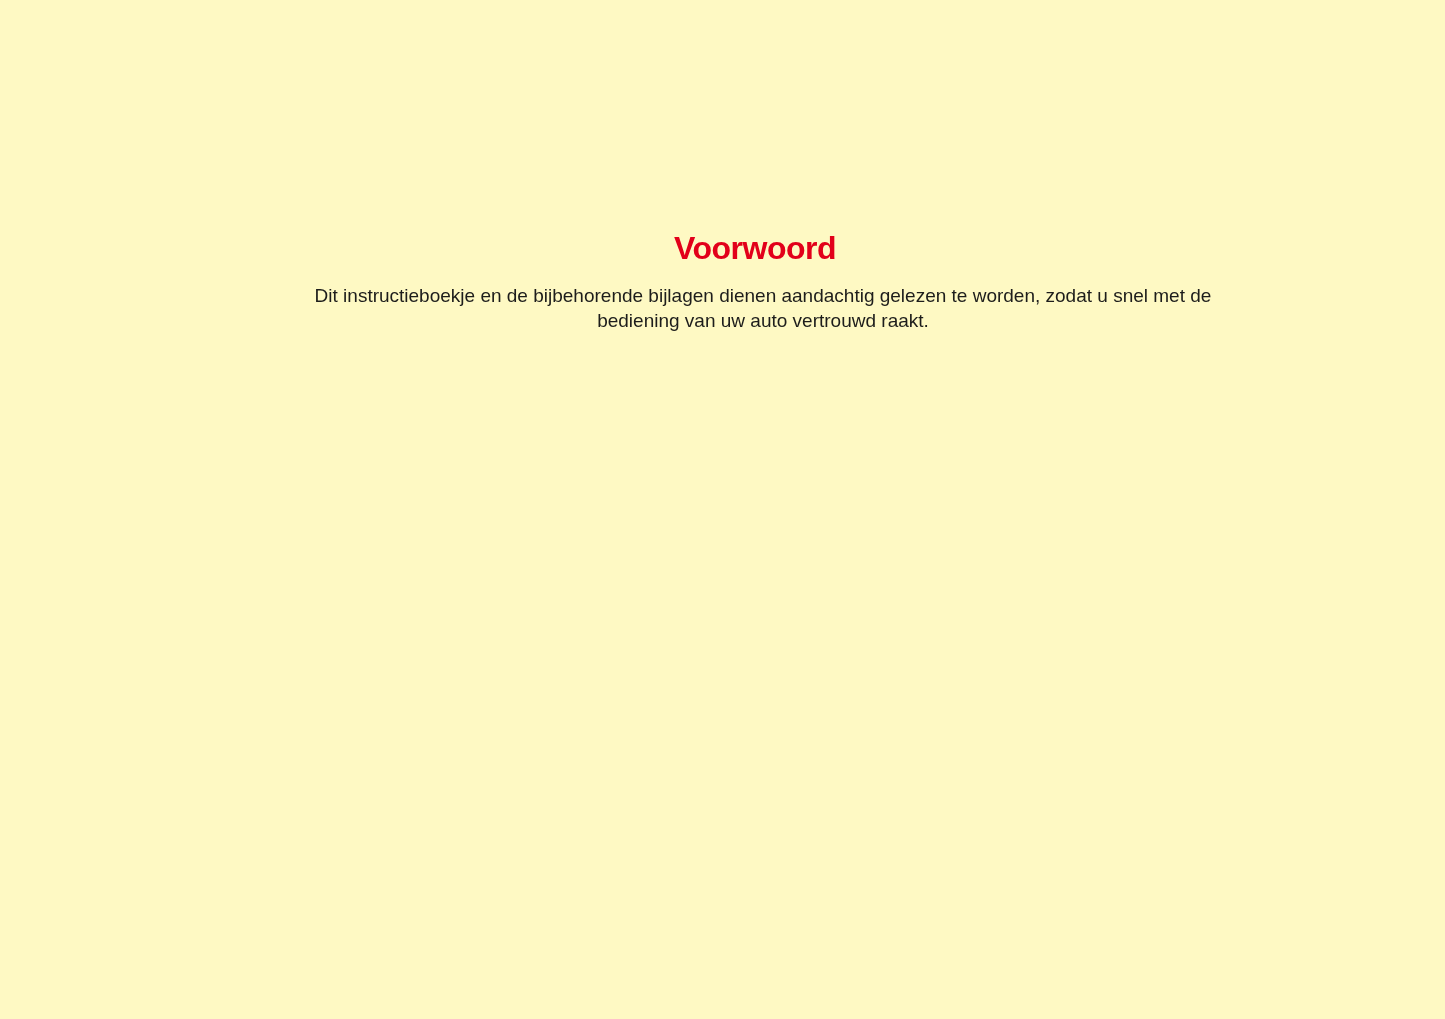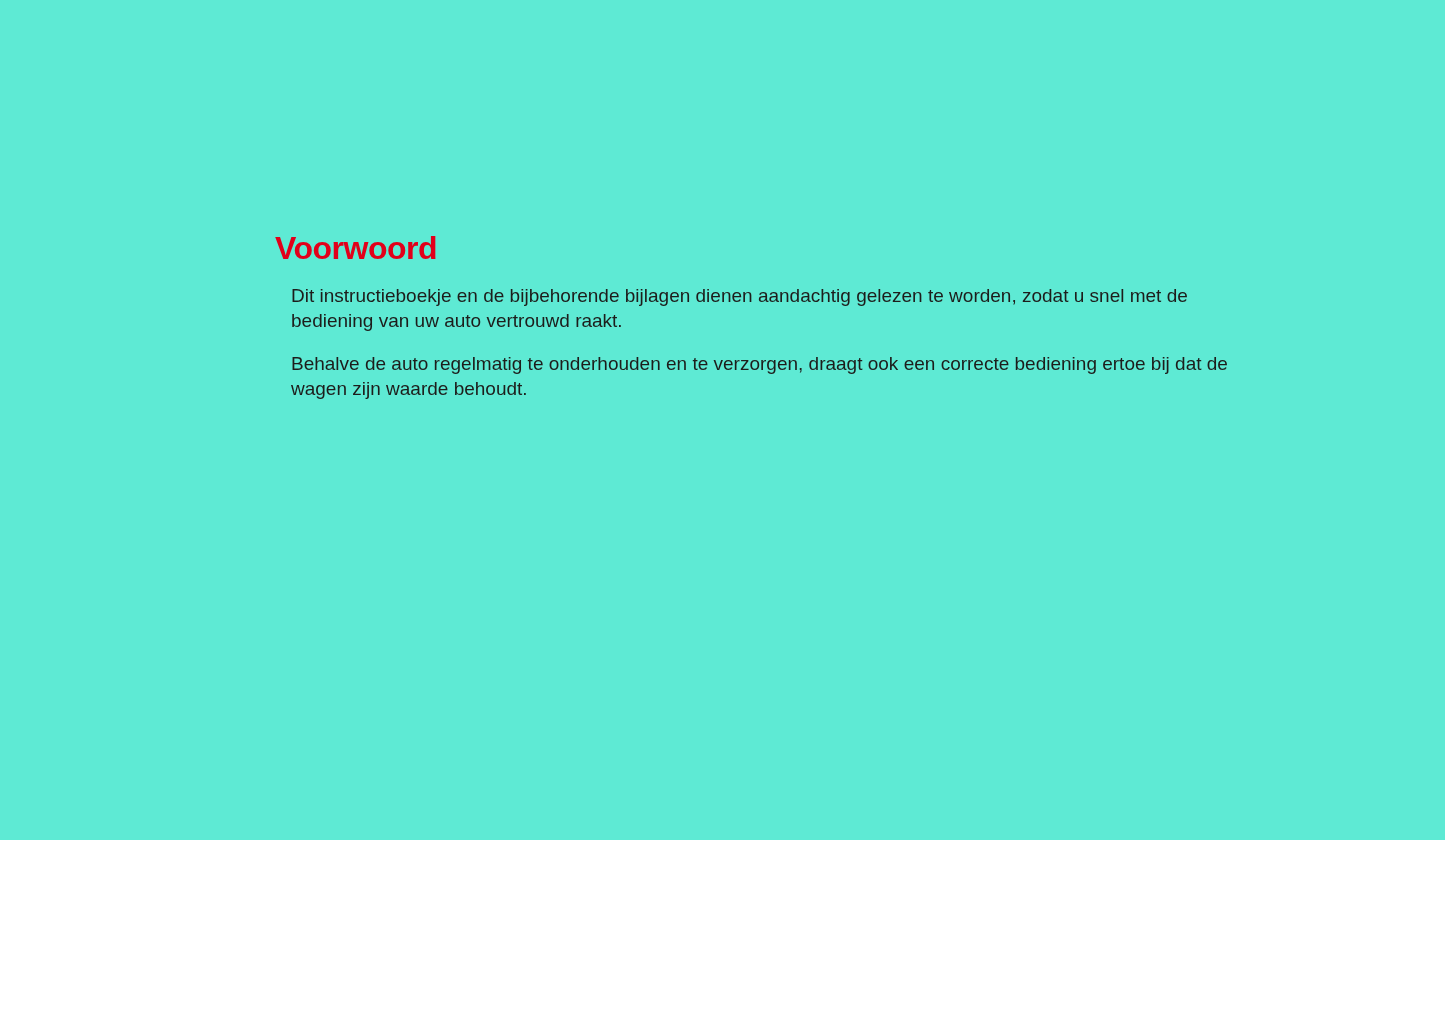--- a/index.html
+++ b/index.html
@@ -4,23 +4,24 @@
   <style>
     html, body {
       margin: 0;
       padding: 0;
       background: #ffffff;
       font-family: "Liberation Sans", "DejaVu Sans", sans-serif;
     }
     .page {
       position: relative;
       width: 1445px;
-      height: 840px;
-      background: #5eead4;
+      height: 1019px;
+      background: #fef9c3;
       overflow: hidden;
+      text-align: center;
     }
     .content {
       position: absolute;
       left: 275px;
       top: 231px;
       width: 960px;
     }
     .heading {
       margin: 0 0 17px 0;
       font-size: 32px;
@@ -43,17 +44,16 @@
   </style>
 </head>
 <body>
 
 <div class="page">
   <div class="content">
     <h1 class="heading">Voorwoord</h1>
 
     <p class="para">Dit instructieboekje en de bijbehorende bijlagen dienen aandachtig gelezen te worden, zodat u snel met de bediening van uw auto vertrouwd raakt.</p>
 
-    <p class="para">Behalve de auto regelmatig te onderhouden en te verzorgen, draagt ook een correcte bediening ertoe bij dat de wagen zijn waarde behoudt.</p>
 
 
   </div>
 </div>
 
 </body></html>

